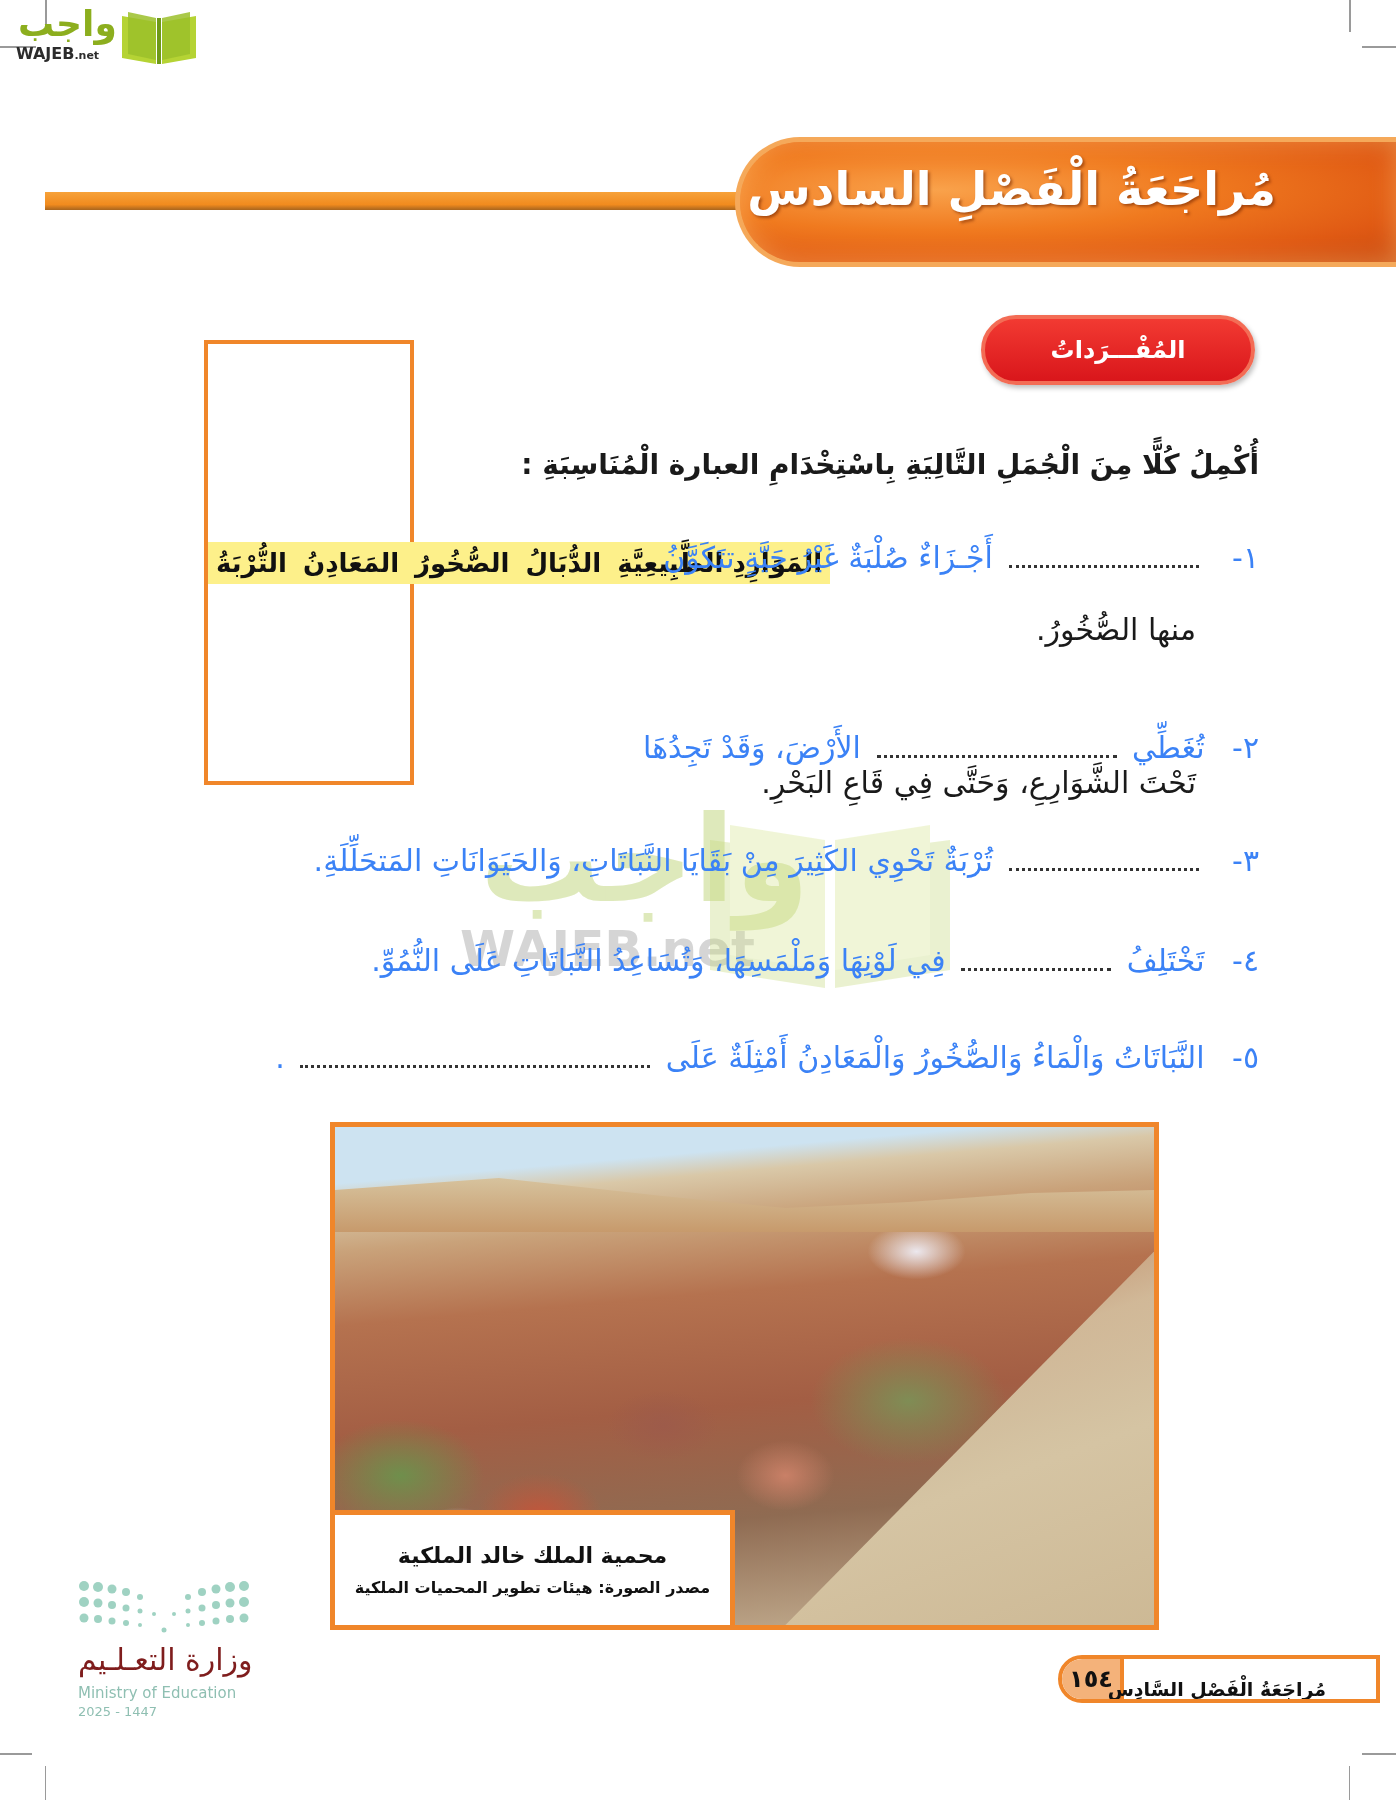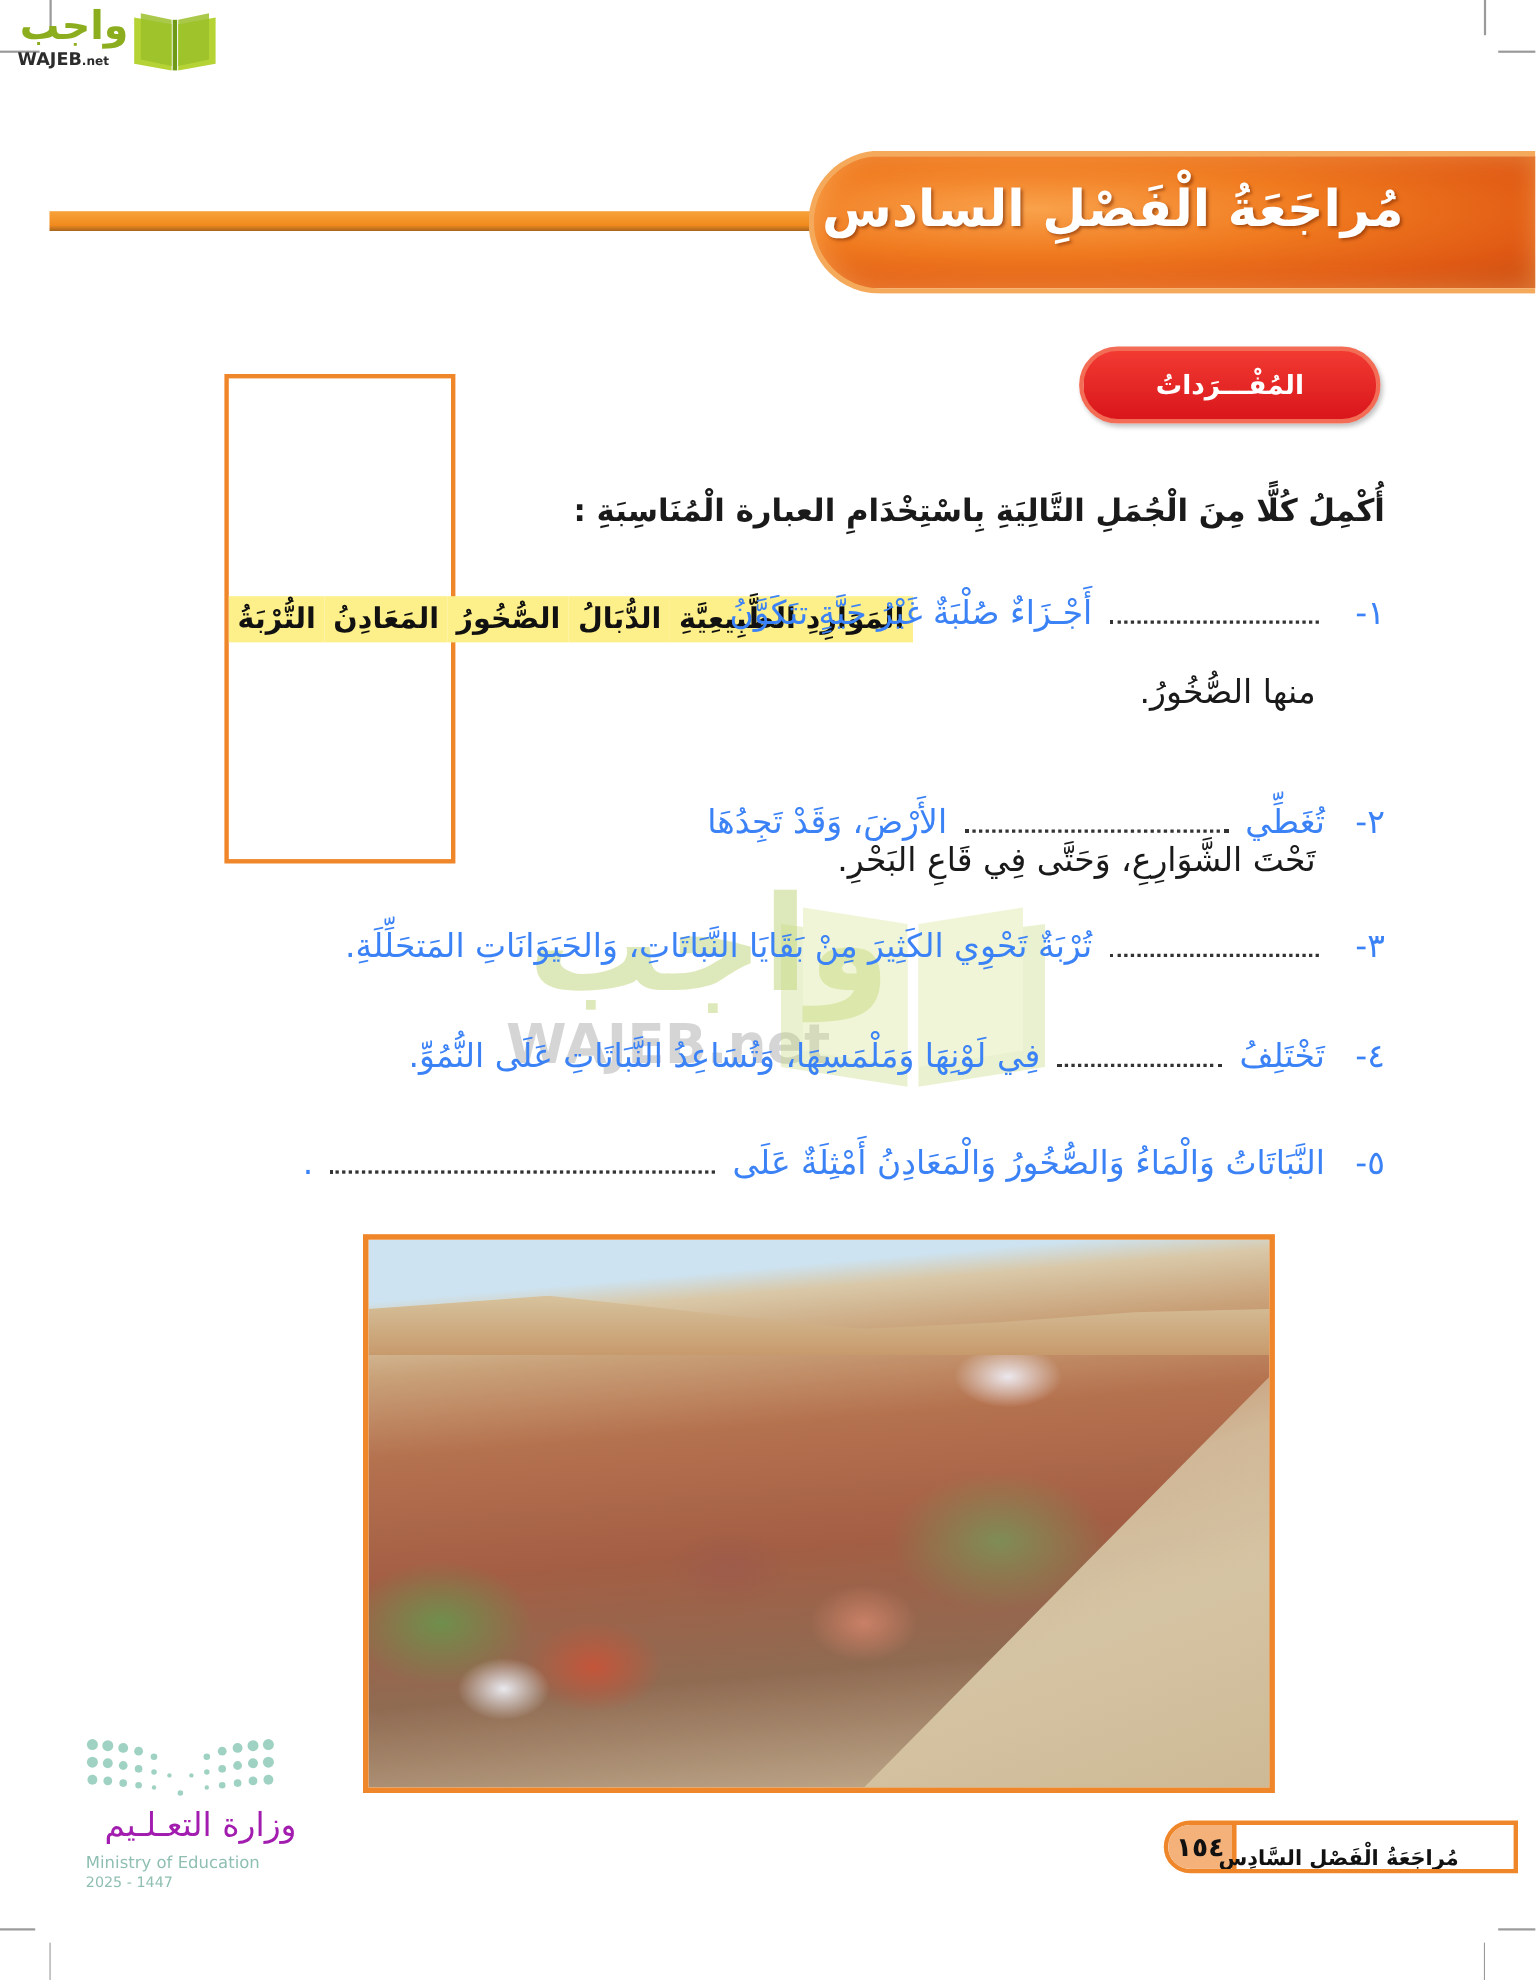--- a/index.html
+++ b/index.html
@@ -71,21 +71,21 @@
      background: linear-gradient(160deg, transparent 0%, rgba(215,198,165,0.85) 35%, #d5c4a3 60%, #cdb995 100%);
      clip-path: polygon(100% 0, 100% 100%, 0 100%, 55% 45%); }
   .caption { position: absolute; left: 0; bottom: 0; width: 400px; height: 115px; background: #fff; border-top: 5px solid #f0862a; border-right: 5px solid #f0862a;
      display: flex; flex-direction: column; align-items: center; justify-content: center; direction: rtl; }
   .caption .c-title { font-size: 22px; font-weight: bold; color: #111; margin-bottom: 10px; }
   .caption .c-source { font-size: 16px; font-weight: bold; color: #111; }
 
   
   .ministry { position: absolute; left: 70px; top: 1580px; width: 200px; height: 150px; }
   .dots-grid { position: absolute; left: 8px; top: 0; width: 172px; height: 55px; }
-  .ministry .m-ar { position: absolute; left: 25px; top: 62px; font-size: 30px; color: #a21caf; direction: rtl; white-space: nowrap; }
+  .ministry .m-ar { position: absolute; left: 8px; top: 62px; font-size: 30px; color: #7f1d1d; direction: rtl; white-space: nowrap; }
   .ministry .m-en { position: absolute; left: 8px; top: 104px; font-size: 15px; color: #8fbfb2; white-space: nowrap; }
   .ministry .m-year { position: absolute; left: 8px; top: 124px; font-size: 13px; color: #8fbfb2; white-space: nowrap; }
 
   
   .page-tab { position: absolute; left: 1058px; top: 1655px; width: 322px; height: 48px; border: 4px solid #f0862a; border-radius: 26px 0 0 26px; background: #fff; overflow: hidden; }
   .page-num { position: absolute; left: 0; top: 0; width: 62px; height: 100%; background: #f4b27a; border-right: 4px solid #f0862a;
      display: flex; align-items: center; justify-content: center; font-size: 24px; font-weight: bold; color: #111; direction: rtl; }
   .page-label { position: absolute; right: 50px; top: 7px; font-size: 19px; font-weight: bold; direction: rtl; white-space: nowrap; color: #111; margin-top: 12px; }
 </style>
 </head>
@@ -173,20 +173,24 @@
 <div class="q" style="top:1040px;">
   <span class="num">٥-</span>
   <span>النَّبَاتَاتُ وَالْمَاءُ وَالصُّخُورُ وَالْمَعَادِنُ أَمْثِلَةٌ عَلَى</span>
   <span class="dots" style="width:350px;"></span>
   <span>.</span>
 </div>
 
 <div class="photo">
   <div class="ridge"></div>
   <div class="slope"></div>
+  <div class="caption">
+    <span class="c-title">محمية الملك خالد الملكية</span>
+    <span class="c-source">مصدر الصورة: هيئات تطوير المحميات الملكية</span>
+  </div>
 </div>
 
 <div class="ministry">
   <svg class="dots-grid" viewBox="0 0 172 55">
     <g fill="#9fd2c2">
       <circle cx="6" cy="6" r="5"></circle>
         <circle cx="20" cy="7" r="5"></circle>
         <circle cx="34" cy="9" r="4.5"></circle>
         <circle cx="48" cy="12" r="4"></circle>
         <circle cx="62" cy="17" r="3"></circle>

